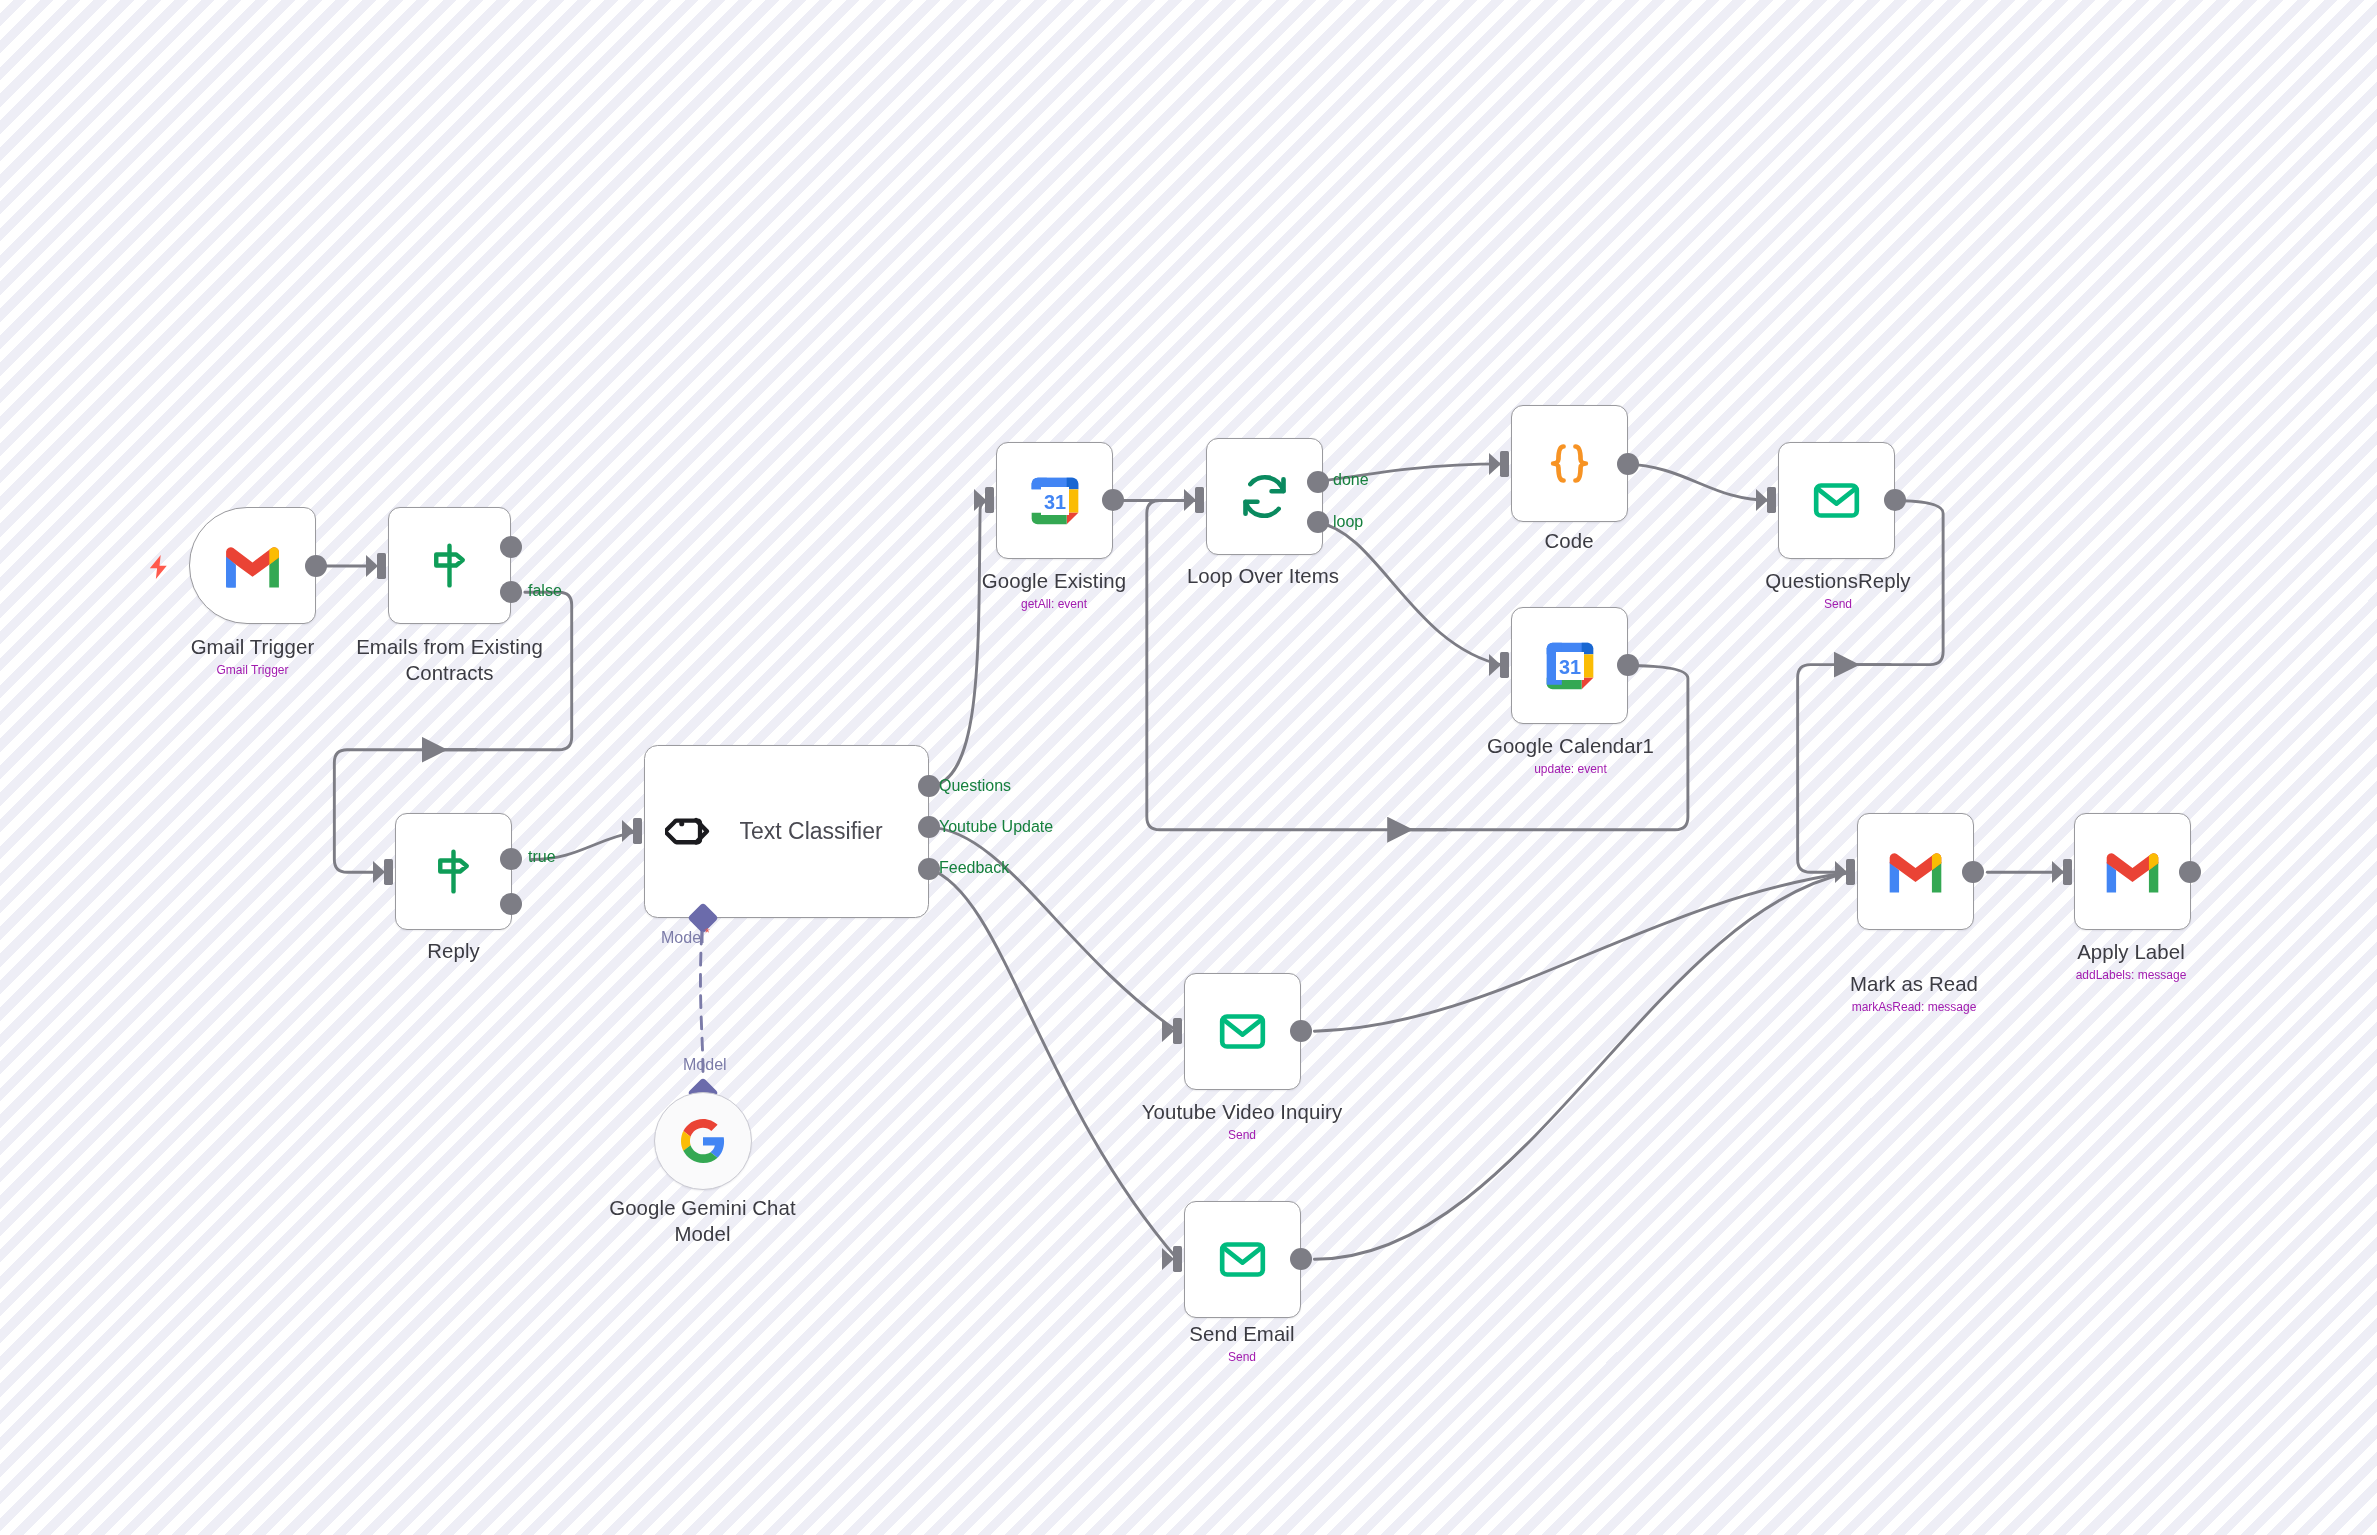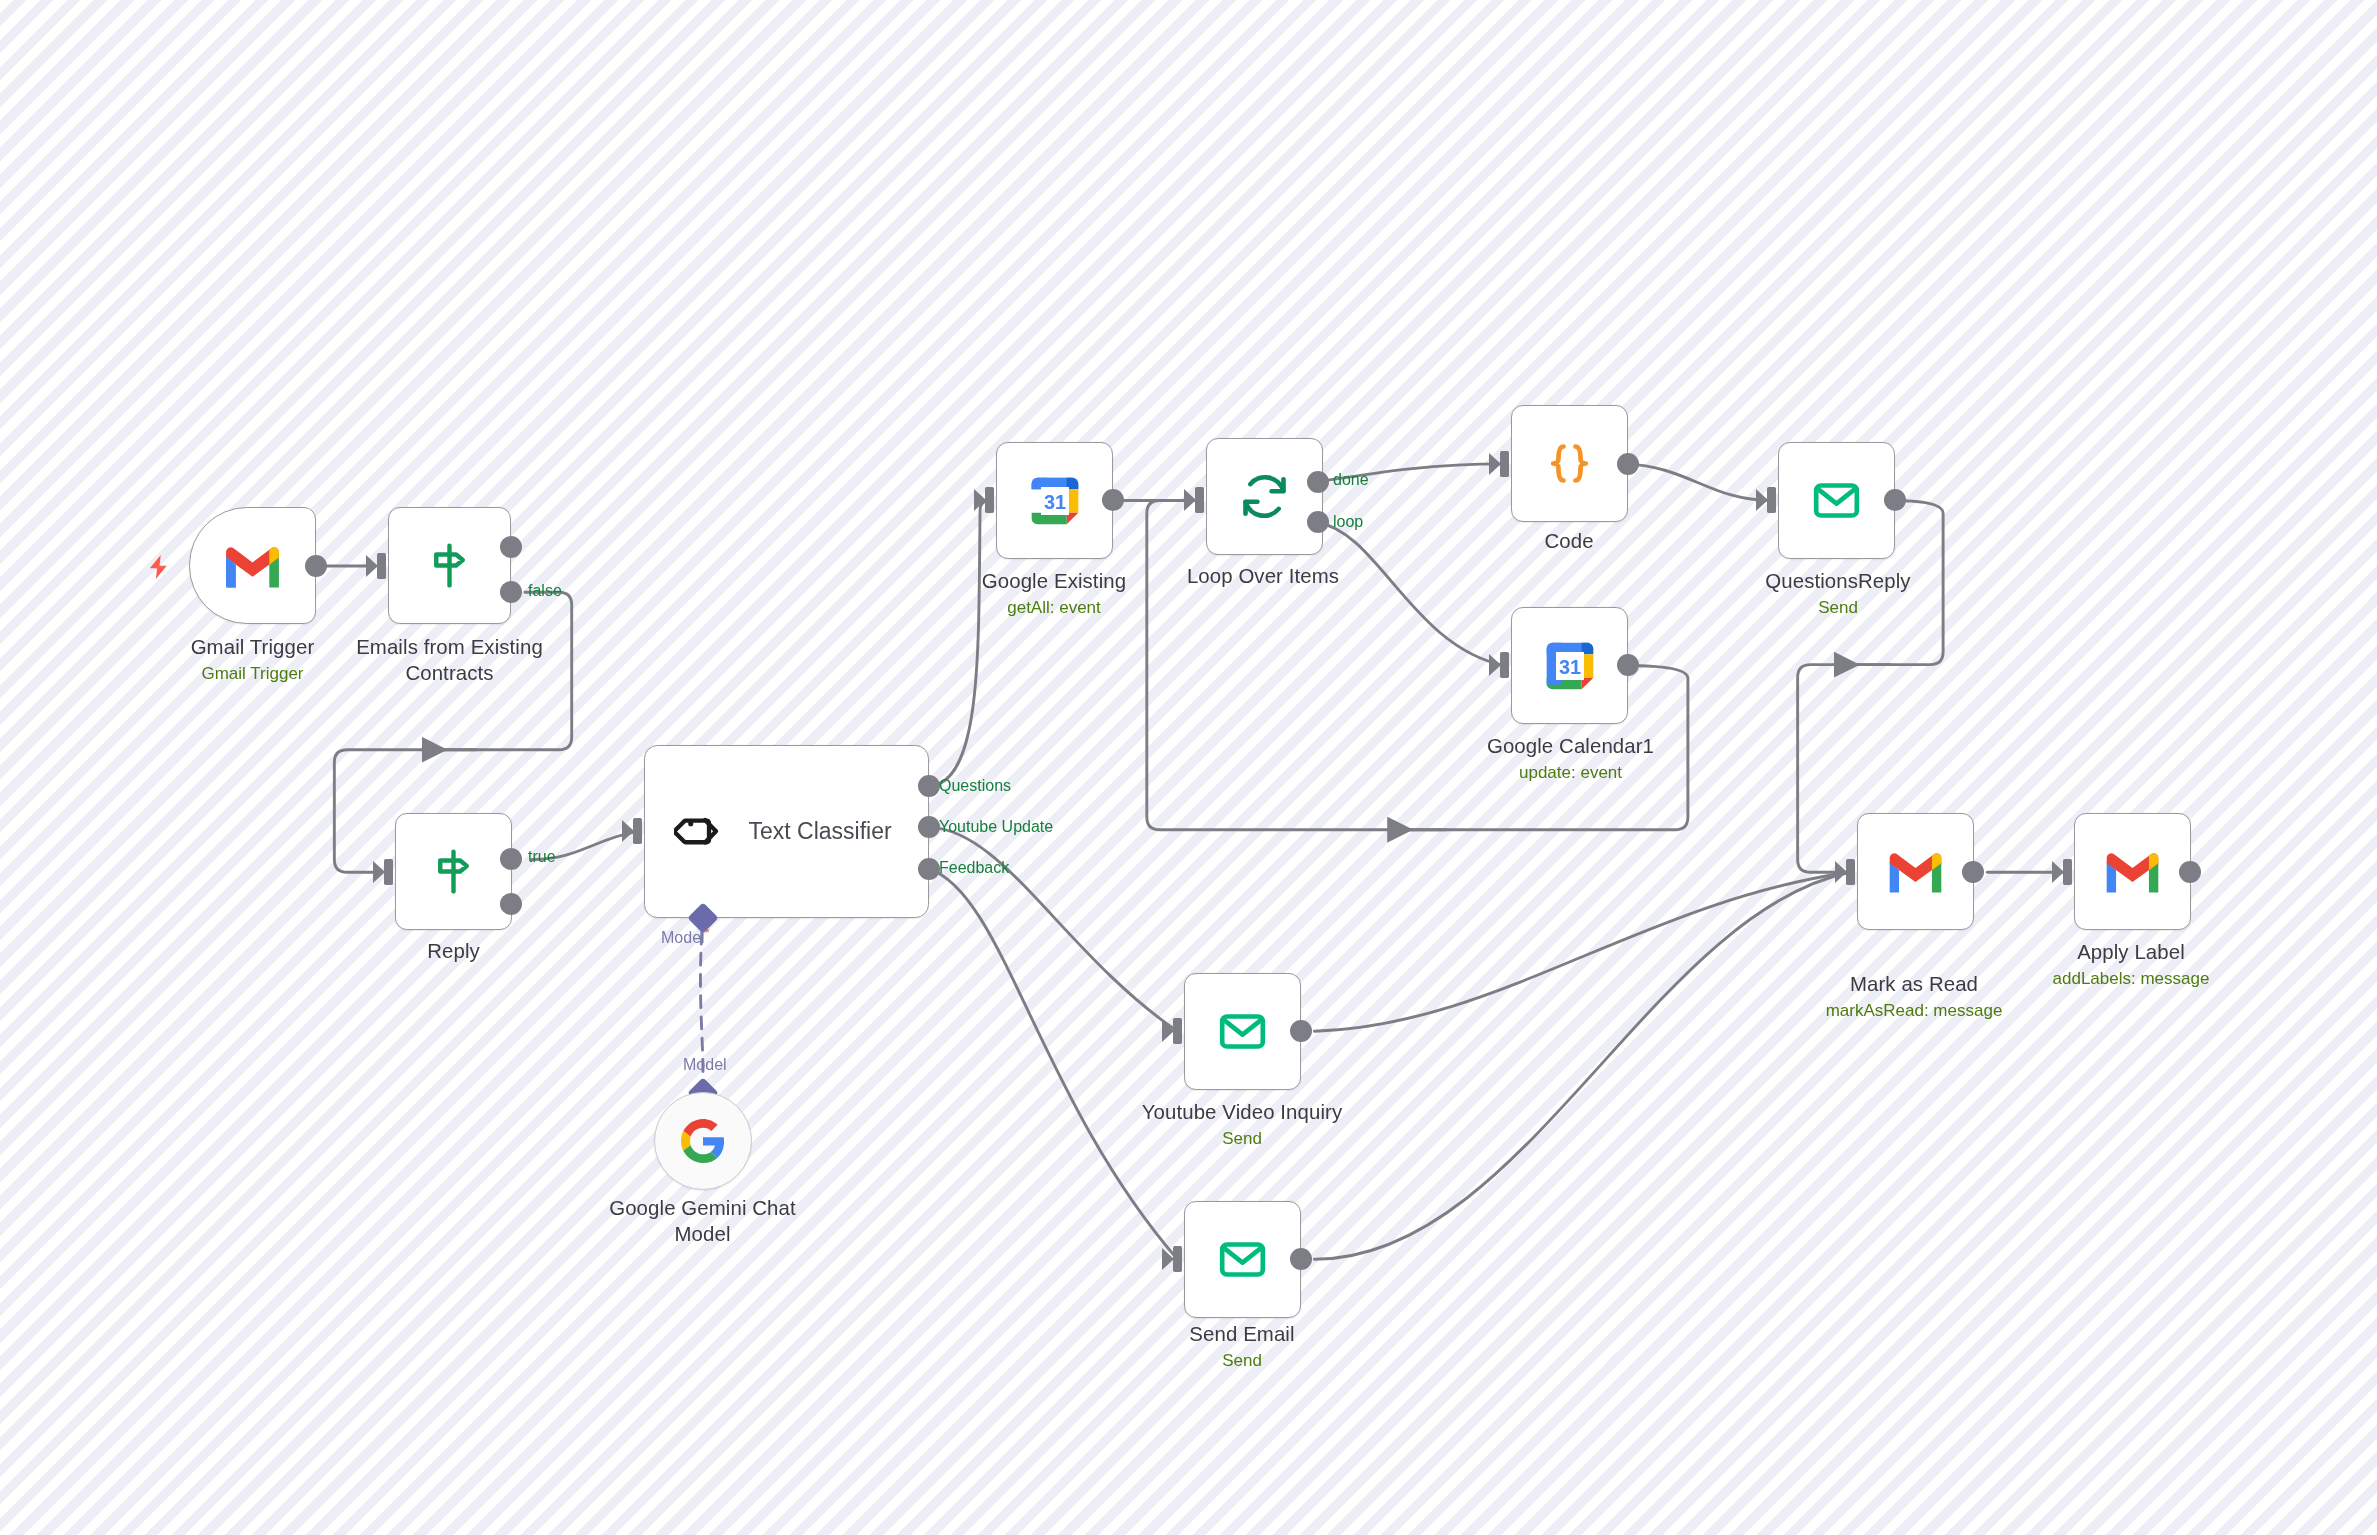--- a/index.html
+++ b/index.html
@@ -15,26 +15,26 @@
   }
   #canvas{position:relative;width:2377px;height:1536px;}
   svg#edges{position:absolute;left:0;top:0;width:2377px;height:1536px;pointer-events:none;}
 
   
   .node{position:absolute;box-sizing:border-box;background:#fff;
         border:1.7px solid #9a9a9e;border-radius:12px;
         display:flex;align-items:center;justify-content:center;
         box-shadow:0 0.9px 1.7px rgba(30,30,60,.08);}
   .node.trigger{border-top-left-radius:58px;border-bottom-left-radius:58px;}
-  .node.wide{justify-content:flex-start;padding-left:29px;gap:25.5px;border-radius:13.6px;}
+  .node.wide{justify-content:flex-start;padding-left:20px;gap:25.5px;border-radius:13.6px;}
   .node.circle{border-radius:50%;background:#fafafb;border:1.7px solid #c9c9d1;}
 
   .caption{position:absolute;text-align:center;pointer-events:none;}
   .caption .title{font-size:20.4px;font-weight:400;color:#3b3b42;line-height:1.28;letter-spacing:0.1px;}
-  .caption .sub{font-size:17px;font-weight:400;color:#4d7c0f;line-height:1.3;margin-top:2.6px;}
+  .caption .sub{font-size:12px;font-weight:400;color:#a21caf;line-height:1.3;margin-top:2.6px;}
 
   .nodelabel{font-size:23px;font-weight:400;color:#4a4a52;white-space:nowrap;}
 
   
   .outport{position:absolute;width:22px;height:22px;border-radius:50%;background:#7d7d85;}
   .inport{position:absolute;width:0;height:0;}
   .inport i{position:absolute;display:block;left:-11px;top:-12.8px;width:8.5px;height:25.5px;background:#7d7d85;border-radius:1.7px;}
   .inport b{position:absolute;display:block;left:-22px;top:-11px;width:0;height:0;
             border-top:11px solid transparent;border-bottom:11px solid transparent;border-left:12.8px solid #7d7d85;}
   .portlabel{position:absolute;font-size:16px;color:#15803d;white-space:nowrap;}

